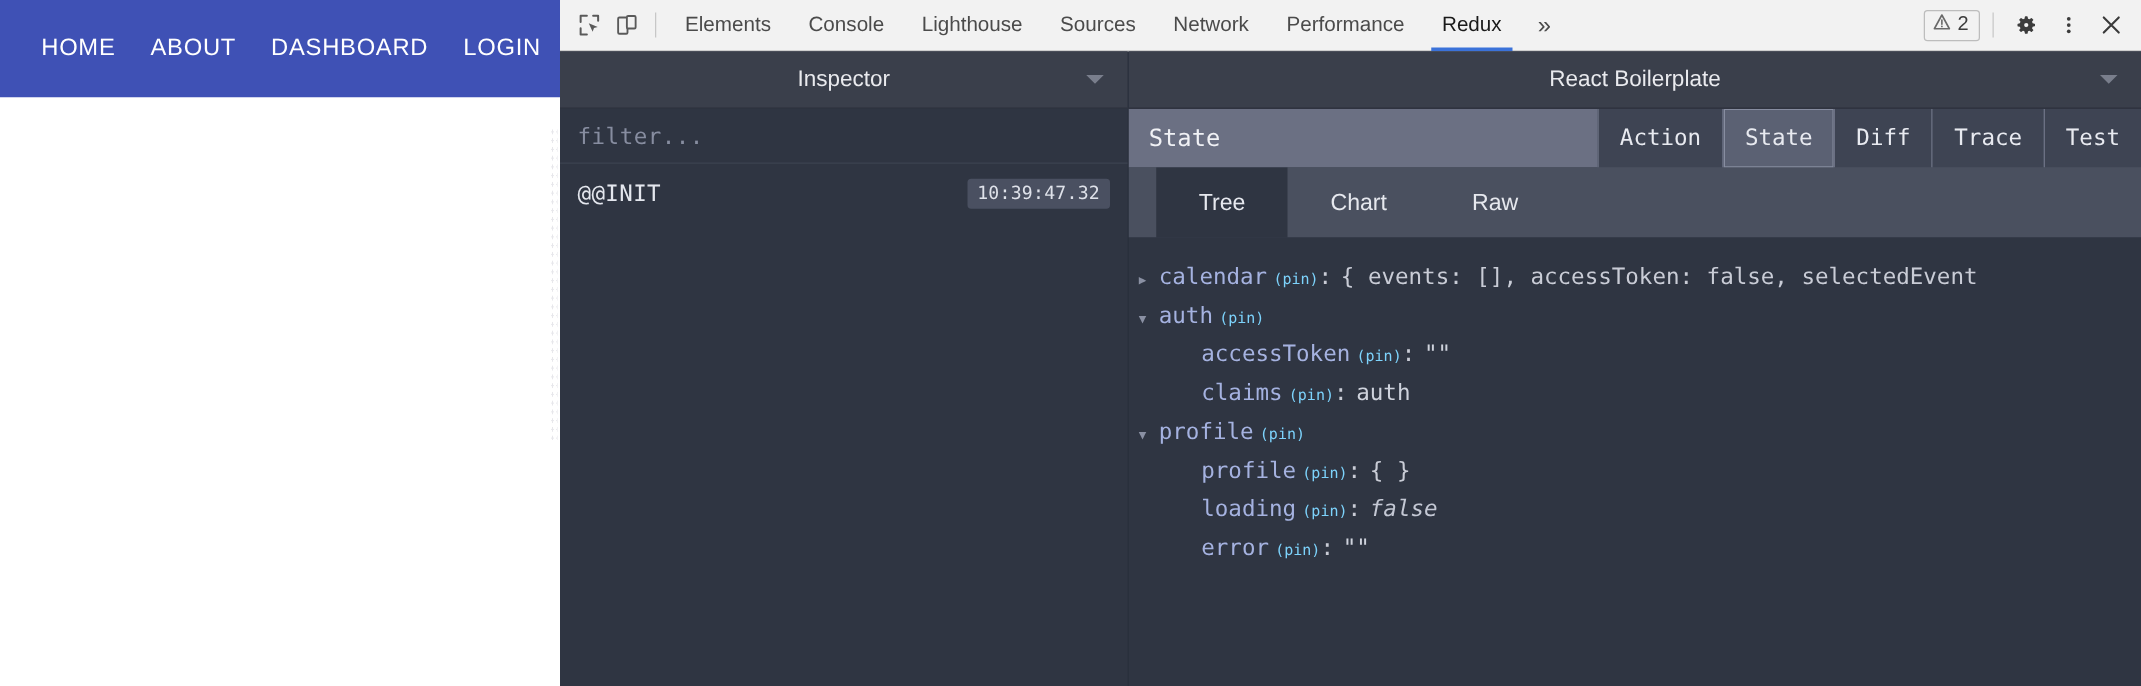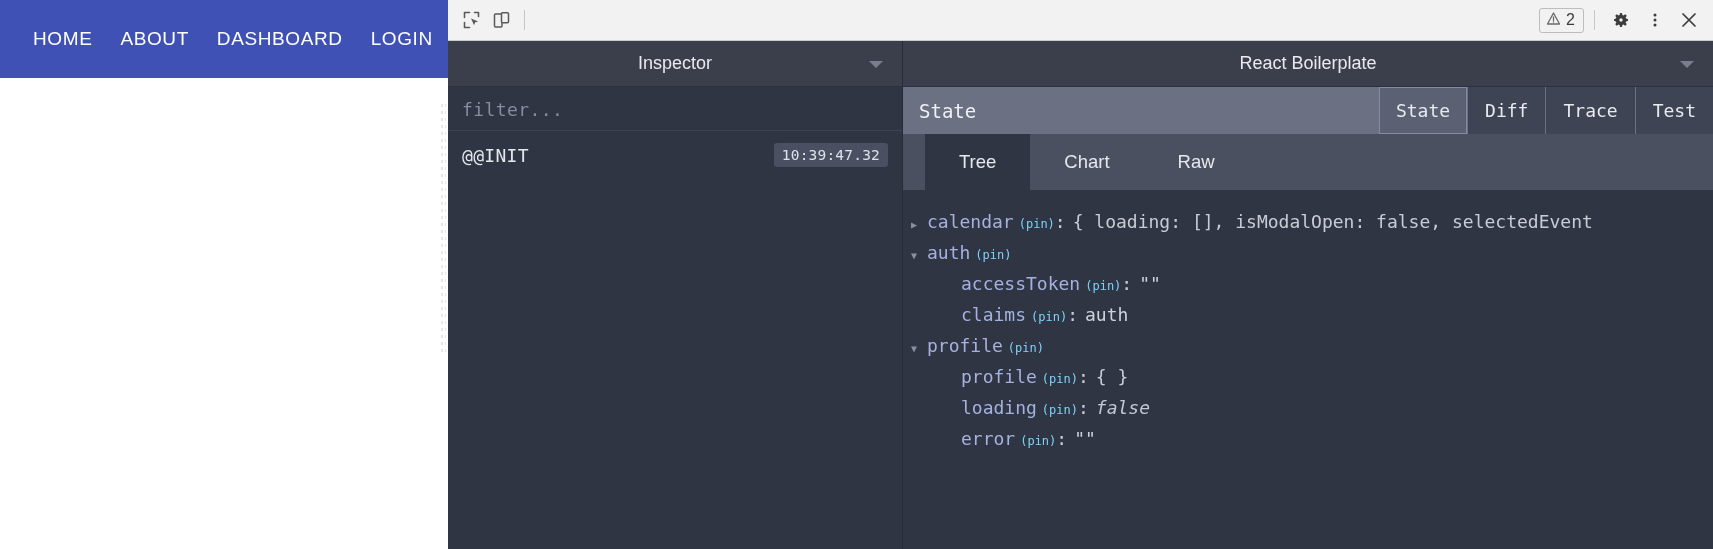--- a/index.html
+++ b/index.html
@@ -423,20 +423,30 @@
 
       <div class="dt-tool-icon" title="device toolbar">
         <svg width="19" height="19" viewBox="0 0 19 19">
           <rect x="2.5" y="3" width="7.5" height="13" rx="1" fill="none" stroke="#5a5a5a" stroke-width="1.5"></rect>
           <rect x="9.5" y="1.8" width="7" height="10" rx="1" fill="#f2f2f2" stroke="#5a5a5a" stroke-width="1.5"></rect>
         </svg>
       </div>
 
       <div class="dt-sep"></div>
 
+      <div class="dt-tabs" id="dt-tabs">
+          <div class="dt-tab">Elements</div>
+          <div class="dt-tab">Console</div>
+          <div class="dt-tab">Lighthouse</div>
+          <div class="dt-tab">Sources</div>
+          <div class="dt-tab">Network</div>
+          <div class="dt-tab">Performance</div>
+          <div class="dt-tab active">Redux</div>
+          <div class="dt-more">»</div>
+        </div>
 
       <div class="dt-right">
         <div class="warn-pill">
           <span>
             <svg width="15" height="15" viewBox="0 0 15 15">
               <path d="M7.5 2l6 11h-12z" fill="none" stroke="#6a6a6a" stroke-width="1.3" stroke-linejoin="round"></path>
               <path d="M7.5 6v3.4" stroke="#6a6a6a" stroke-width="1.3" stroke-linecap="round"></path>
               <circle cx="7.5" cy="11.1" r="0.75" fill="#6a6a6a"></circle>
             </svg>
           </span>
@@ -502,40 +512,41 @@
           <span class="rx-caret">
             <svg width="16" height="10" viewBox="0 0 16 10">
               <path d="M1 2h14L8 9z" fill="#aeb3c2"></path>
             </svg>
           </span>
         </div>
 
         <div class="rx-subbar">
           <span class="label">State</span>
           <div class="seg-group" id="seg-group">
+              <div class="seg-btn">Action</div>
               <div class="seg-btn active">State</div>
               <div class="seg-btn">Diff</div>
               <div class="seg-btn">Trace</div>
               <div class="seg-btn">Test</div>
             </div>
         </div>
 
         <div class="rx-tabs" id="rx-tabs">
             <div class="rx-tab active">Tree</div>
             <div class="rx-tab">Chart</div>
             <div class="rx-tab">Raw</div>
           </div>
 
         <div class="rx-tree" id="rx-tree">
             <div class="tnode lvl1">
               <span class="arrow">▶</span>
               <span class="tkey">calendar</span>
               <span class="pin">(pin)</span>
               <span class="tcolon">:</span>
-              <span class="tval ">{ loading: [], isModalOpen: false, selectedEvent</span>
+              <span class="tval ">{ events: [], accessToken: false, selectedEvent</span>
             </div>
             <div class="tnode lvl1">
               <span class="arrow">▼</span>
               <span class="tkey">auth</span>
               <span class="pin">(pin)</span>
             </div>
             <div class="tnode lvl2">
               <span class="arrow spacer"></span>
               <span class="tkey">accessToken</span>
               <span class="pin">(pin)</span>

